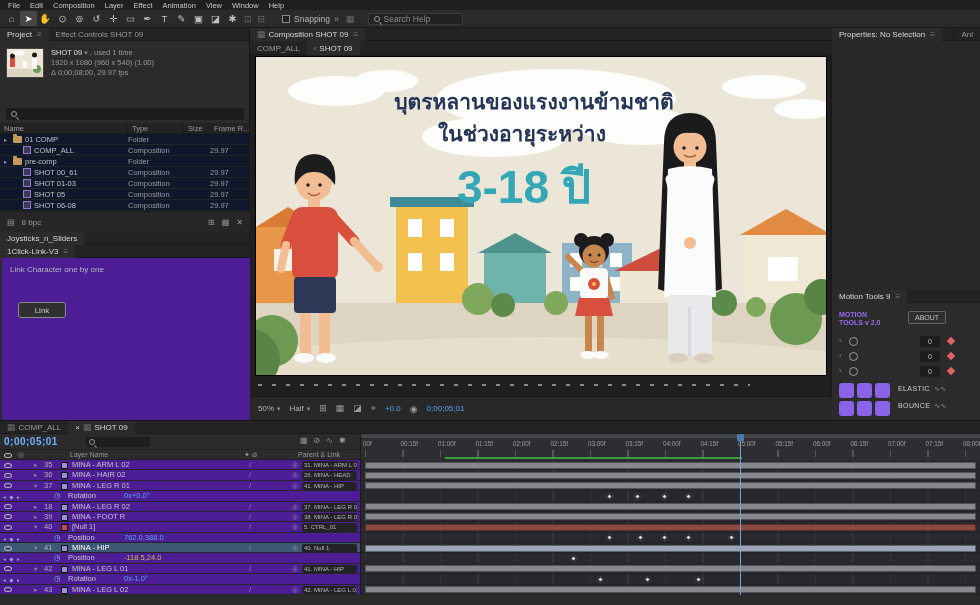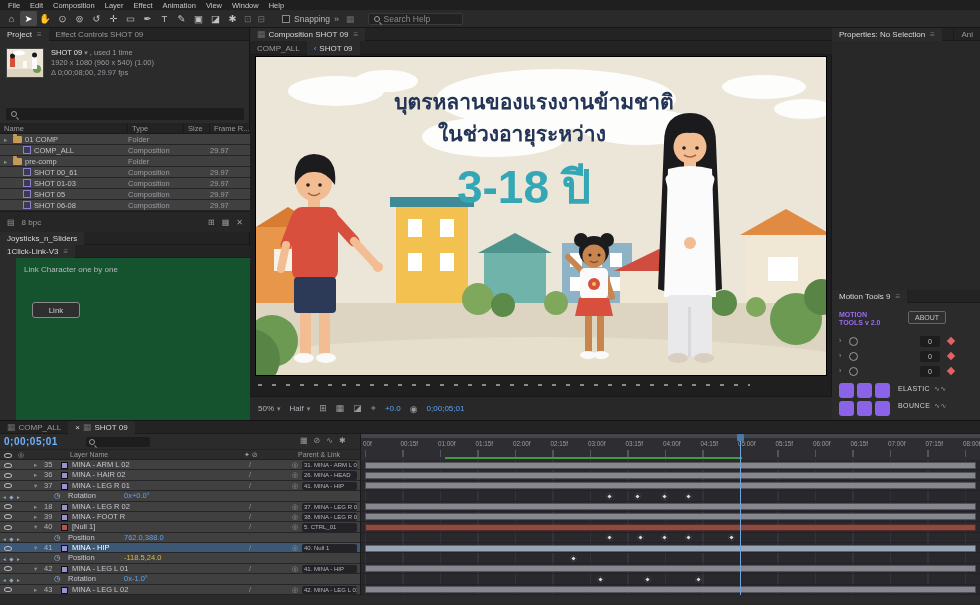--- a/index.html
+++ b/index.html
@@ -44,37 +44,37 @@
 #project-panel{left:0;top:28px;width:250px;height:204px}
 #project-info{position:absolute;left:0;top:13px;width:250px;height:65px;display:flex;padding:7px 6px}
 #project-thumb{width:38px;height:30px;background:#111;border:1px solid #444;flex:none}
 #project-meta{margin-left:7px;font-size:7.5px;color:#9a9aa0;line-height:10px}
 #project-meta .white{color:#e4e4e8}
 #project-search{position:absolute;left:6px;top:80px;width:238px;height:12px;background:#1d1d1d;
   border-radius:2px;display:flex;align-items:center;padding:0 5px;gap:4px}
 #project-cols{position:absolute;left:0;top:95px;width:250px;height:11px;background:#232323;
   display:flex;font-size:7.5px;color:#9a9aa0;border-bottom:1px solid #1a1a1a}
 #project-cols span{border-right:1px solid #1a1a1a;padding:1px 4px;overflow:hidden;white-space:nowrap}
-#project-rows{position:absolute;left:0;top:106px;width:250px;height:77px;background:#404040;font-size:7.5px}
+#project-rows{position:absolute;left:0;top:106px;width:250px;height:77px;background:#0f172a;font-size:7.5px}
 .prow{display:flex;height:11px;line-height:11px;border-bottom:1px solid #242424;color:#c2c2c8}
 .pname-cell{width:128px;display:flex;align-items:center;gap:3px;overflow:hidden;white-space:nowrap;padding-left:4px}
 .ptype{width:56px;color:#9a9aa0;overflow:hidden;white-space:nowrap}
 .psize{width:26px}
 .pfr{width:40px;color:#9a9aa0}
 .twirl{color:#8a8a90;font-size:6.5px;width:6px}
 .icon-folder{width:9px;height:7px;background:#c49a5a;border-radius:1px;position:relative;flex:none}
 .icon-folder:before{content:"";position:absolute;left:0;top:-2px;width:4px;height:2px;background:#c49a5a;border-radius:1px 1px 0 0}
 .icon-comp{width:8px;height:8px;background:#3a3a55;border:1px solid #8f7fd0;flex:none}
 #project-footer{position:absolute;left:0;top:183px;width:250px;height:21px;background:#262626;
   border-top:1px solid #1b1b1b;display:flex;align-items:center;gap:7px;padding:0 7px;font-size:8px;color:#9a9aa0}
 #project-footer .right{margin-left:auto;display:flex;gap:7px}
 
 
 #joy-panel{left:0;top:232px;width:250px;height:188px}
-#joy-content{position:absolute;left:16px;top:26px;width:250px;height:162px;background:#14532d;font-size:8px;color:#b8b8be}
+#joy-content{position:absolute;left:2px;top:26px;width:250px;height:162px;background:#4c1d95;font-size:8px;color:#b8b8be}
 #joy-instruction{padding:7px 0 0 8px}
 #link-btn{position:absolute;left:16px;top:44px;width:48px;height:16px;background:#2f2f2f;
   border:1px solid #8a8a8a;border-radius:3px;color:#cdcdcd;font-size:8px;font-family:inherit}
 
 
 #comp-panel{left:250px;top:28px;width:582px;height:392px;background:#1f1f1f;border-right:1px solid #161616}
 #comp-tabbar{position:absolute;left:0;top:0;width:582px}
 #viewer-tabs{position:absolute;left:0;top:13px;width:582px;height:14px;background:#232323;
   display:flex;font-size:8px;color:#9a9aa0;border-bottom:1px solid #1a1a1a}
 #viewer-tabs .tab{height:14px}
@@ -114,21 +114,21 @@
 #timeline{position:absolute;left:0;top:420px;width:980px;height:185px;background:#2b2b2b;border-top:1px solid #141414}
 #tl-tabbar{position:absolute;left:0;top:0;width:980px}
 #tl-head{position:absolute;left:0;top:13px;width:360px;height:15px;background:#2b2b2b}
 #tl-timecode{position:absolute;left:4px;top:2px;font-size:10px;font-weight:bold;color:#6fb3ff;letter-spacing:.5px}
 #tl-search{position:absolute;left:86px;top:3px;width:64px;height:10px;background:#1d1d1d;border-radius:2px;
   display:flex;align-items:center;padding:0 3px}
 #tl-icons{position:absolute;left:300px;top:2px;display:flex;gap:6px;color:#9a9aa0;font-size:8px}
 #tl-colhead{position:absolute;left:0;top:28px;width:360px;height:11px;background:#2b2b2b;
   border-top:1px solid #222;border-bottom:1px solid #1f1f1f;font-size:7px;color:#9a9aa0}
 #tl-colhead span{position:absolute;top:1px}
-#layer-rows{position:absolute;left:0;top:39px;width:360px;height:135px;background:#404040}
+#layer-rows{position:absolute;left:0;top:39px;width:360px;height:135px;background:#4c1d95}
 .lrow{position:relative;height:10.38px;border-bottom:1px solid #252528;font-size:7.5px;line-height:10px;color:#c4c4cc}
 .lrow.sel{background:#3d5875;color:#ffffff}
 .lrow span{position:absolute;white-space:nowrap}
 .eye{width:8px;height:5px;border:1px solid #bcbcc4;border-radius:50%}
 .c-eye{left:4px;top:2.5px}
 .c-twirl{left:34px;color:#8a8a92;font-size:6.5px}
 .c-num{left:44px;width:14px;color:#b2b2ba}
 .c-chip{left:61px;top:2px;width:7px;height:7px;border:1px solid #111}
 .c-name{left:72px;max-width:150px;overflow:hidden}
 .c-slash{left:249px;color:#8a8a92}

